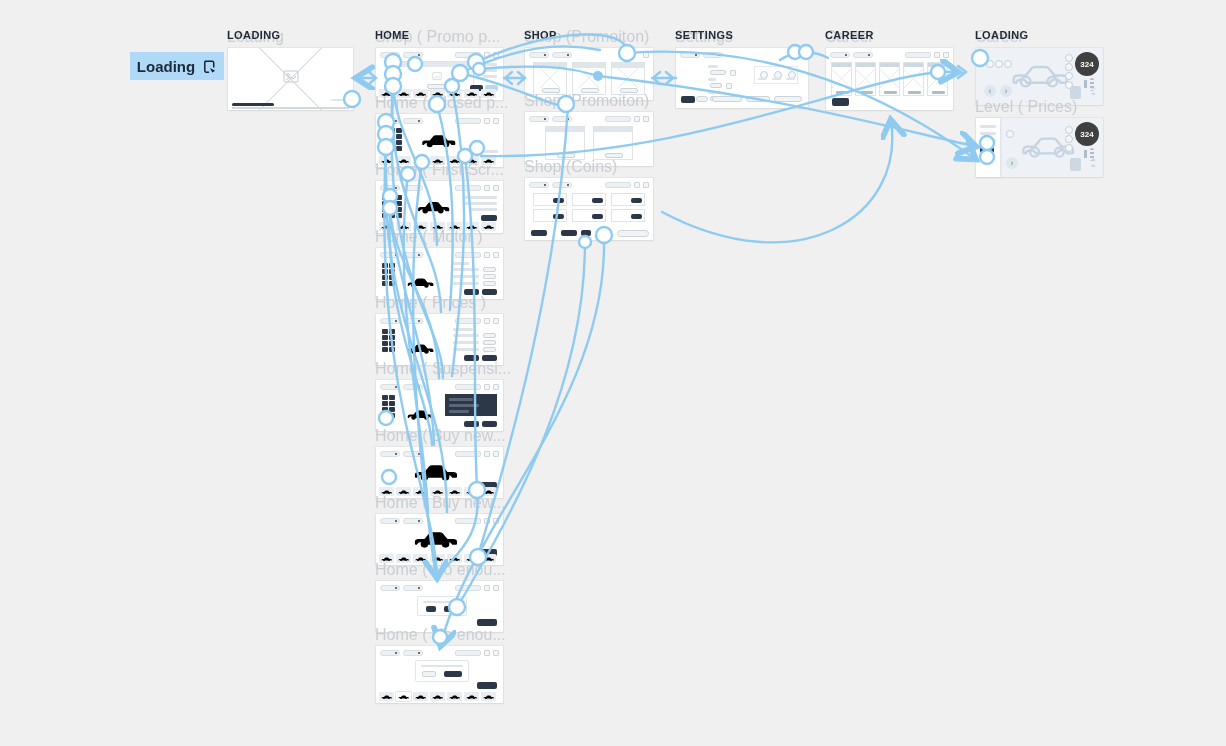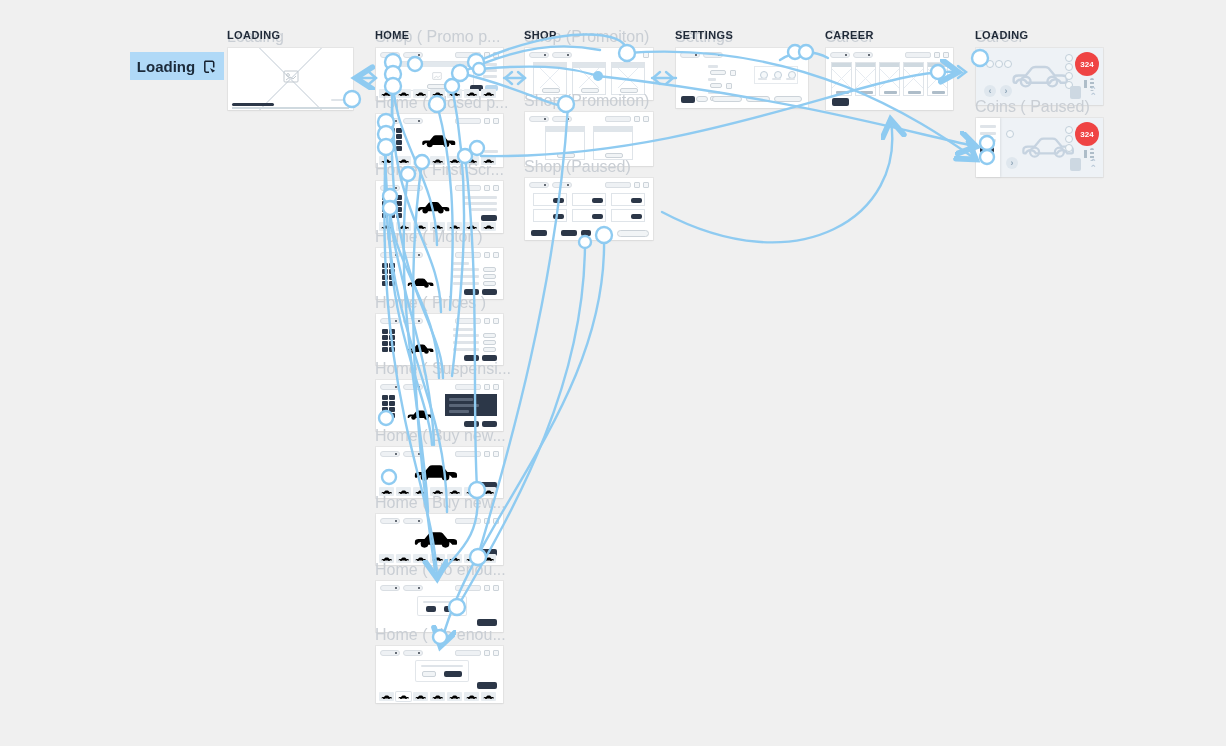--- a/index.html
+++ b/index.html
@@ -29,21 +29,21 @@
   .car{color:#d2d9df;display:block;}
   .car-outline{color:#c6d3e0;}
   .strip{position:absolute;left:3px;right:3px;bottom:2px;display:flex;gap:2px;}
   .thumb{width:15px;height:9px;background:#e8edf1;border-radius:1px;display:flex;align-items:center;justify-content:center;flex:0 0 auto;}
   .thumb.sel{background:#ffffff;box-shadow:0 0 0 1px #dfe4e9;}
   .thumb.sel svg{color:#8fc3ea;}
   .imgicon{stroke:#c2c9cf;fill:none;stroke-width:1;}
 
   
   .hudframe{background:#eef2f6;}
-  .score-circle{position:absolute;top:4px;right:4px;width:24px;height:24px;border-radius:50%;background:#ef4444;color:#fff;font-size:8px;font-weight:bold;display:flex;align-items:center;justify-content:center;}
+  .score-circle{position:absolute;top:4px;right:4px;width:24px;height:24px;border-radius:50%;background:#404040;color:#fff;font-size:8px;font-weight:bold;display:flex;align-items:center;justify-content:center;}
   .mini-circ{width:6px;height:6px;border:1px solid #c2cfda;border-radius:50%;background:#f5f8fa;}
   .chev{color:#b9c9d8;font-size:9px;line-height:6px;font-weight:bold;}
   .arrbtn{width:12px;height:12px;border-radius:50%;background:#dfe7ee;color:#8fa6b8;font-size:9px;line-height:12px;text-align:center;font-weight:bold;}
 
   
   #flow-chip{position:absolute;left:130px;top:52px;width:94px;height:28px;background:#b0d9f7;display:flex;align-items:center;justify-content:center;gap:7px;z-index:6;}
   #flow-chip span{font-size:15px;font-weight:600;color:#1b2a3a;}
 
   
   #wires{position:absolute;left:0;top:0;width:1226px;height:746px;z-index:5;pointer-events:none;}
@@ -658,21 +658,21 @@
         <span class="lbtn" style="position:absolute;left:11px;bottom:1px;width:18px;height:5px"></span>
       </div>
     <div class="xcard" style="position:absolute;left:68px;top:14px;width:40px;height:34px">
         <span style="display:block;height:5px;background:#dfe5ea"></span>
         <div class="diag-soft" style="height:21px"></div>
         <span class="lbtn" style="position:absolute;left:11px;bottom:1px;width:18px;height:5px"></span>
       </div>
   </div>
 
   <div class="frame" style="left:525px;top:178px;width:128px;height:62px">
-    <span class="frame-title">Shop  (Paused)</span>
+    <span class="frame-title">Shop  (Coins)</span>
     <div class="tb">
         <span class="pill">
           <i></i>
         </span>
         <span class="pill">
           <i></i>
         </span>
         <span class="spacer"></span>
         <span class="cbar"></span>
         <span class="sqbtn"></span>
@@ -801,21 +801,21 @@
         <span>324</span>
       </span>
     <span style="position:absolute;right:9px;top:30px;width:4px;height:13px;background:repeating-linear-gradient(to bottom,#aebdc9 0 2px,#eef2f6 2px 4px);border-radius:2px"></span>
     <span style="position:absolute;right:16px;top:32px;width:3px;height:8px;background:#aebdc9"></span>
     <span style="position:absolute;right:22px;bottom:6px;width:11px;height:13px;background:#cdd8e2;border-radius:2px"></span>
     <span class="chev" style="position:absolute;right:6px;bottom:12px">⌃</span>
     <span class="chev" style="position:absolute;right:6px;bottom:6px">⌃</span>
   </div>
 
   <div class="frame hudframe diag-soft" style="left:976px;top:118px;width:127px;height:59px">
-    <span class="frame-title">Coins ( Paused)</span>
+    <span class="frame-title">Level ( Prices)</span>
     <div style="position:absolute;left:0;top:0;bottom:0;width:24px;background:#fff;box-shadow:1px 0 2px rgba(0,0,0,.08)">
       <span class="bar" style="position:absolute;left:4px;top:7px;width:16px;height:3px"></span>
       <span class="bar" style="position:absolute;left:4px;top:14px;width:16px;height:3px"></span>
       <span class="bar" style="position:absolute;left:4px;top:21px;width:16px;height:3px"></span>
       <span class="dk" style="position:absolute;left:4px;top:29px;width:14px;height:6px"></span>
     </div>
     <span class="mini-circ" style="position:absolute;left:30px;top:12px"></span>
     <span class="arrbtn" style="position:absolute;left:30px;bottom:8px">›</span>
     <svg class="car car-outline" style="position:absolute;left:44px;top:16px;fill:none;stroke:currentColor;stroke-width:2" width="54" height="25" viewBox="0 0 48 22">
         <use href="#car"></use>

